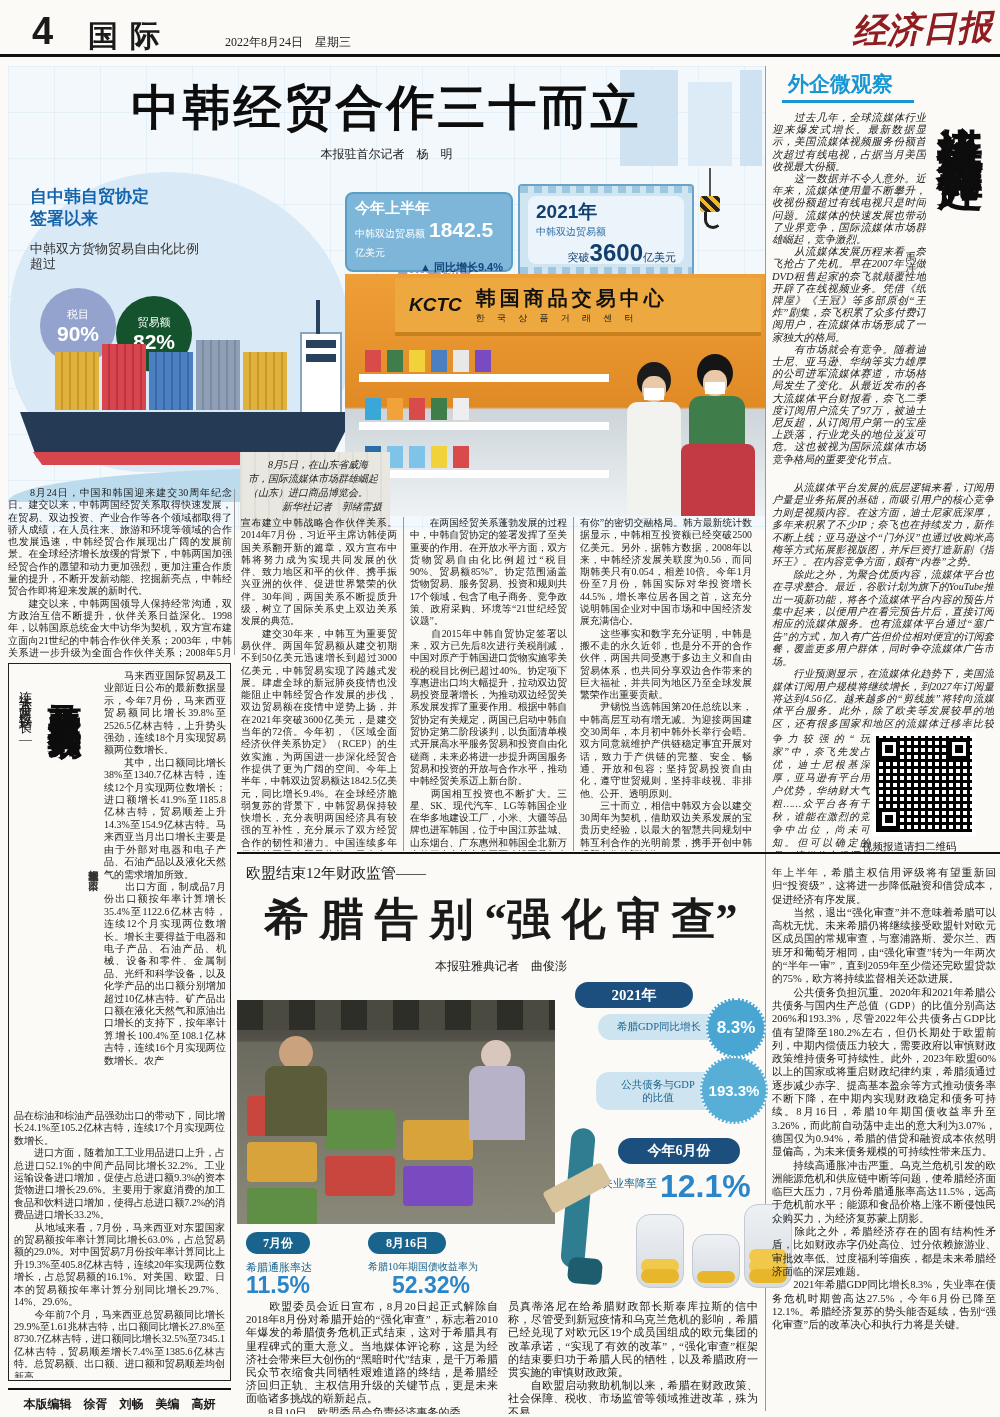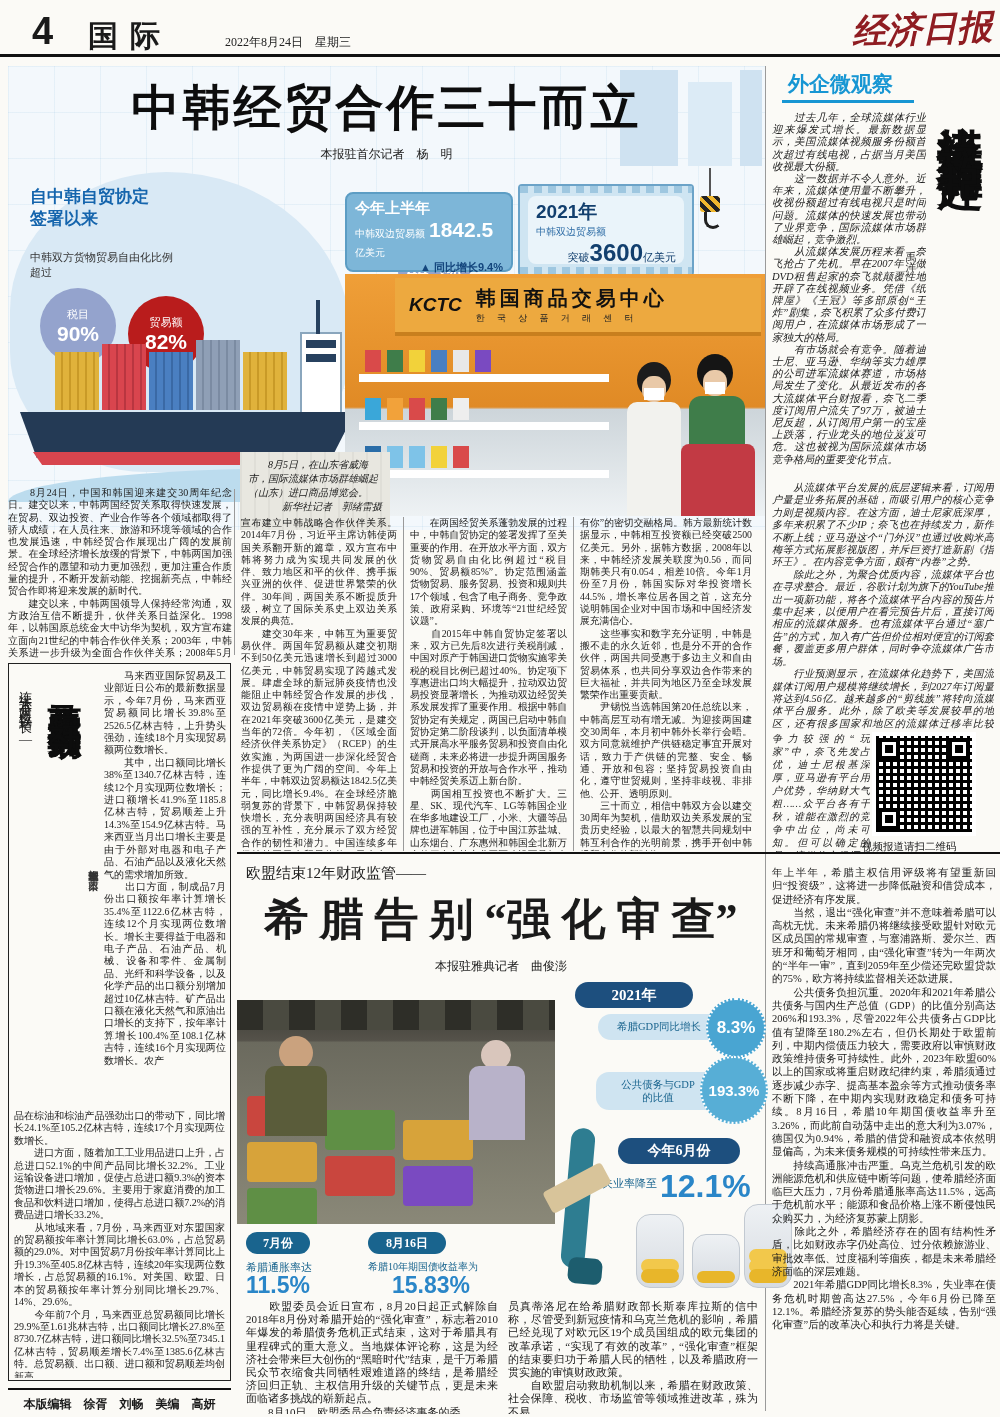--- a/index.html
+++ b/index.html
@@ -37,27 +37,27 @@
   <div class="abs" style="left:620px;top:70px;width:58px;height:96px;background:#cfe2f1;"></div>
   <div class="abs" style="left:688px;top:82px;width:44px;height:84px;background:#dcebf6;"></div>
   <div class="abs" style="left:740px;top:70px;width:22px;height:96px;background:#cfe2f1;"></div>
 
   <div class="abs sans" style="left:8px;top:76px;width:757px;text-align:center;font-size:48px;font-weight:bold;letter-spacing:3px;color:#0d0d0d;">中韩经贸合作三十而立</div>
   <div class="abs" style="left:8px;top:146px;width:757px;text-align:center;font-size:12px;">本报驻首尔记者　杨　明</div>
 
   <div class="abs" style="left:10px;top:172px;width:340px;height:300px;background:#d9e9f5;border-radius:46% 54% 40% 40%;"></div>
   <div class="abs sans pw" style="left:30px;top:186px;font-size:17px;font-weight:bold;color:#1565ad;line-height:22px;">自中韩自贸协定
 签署以来</div>
-  <div class="abs pw" style="left:30px;top:250px;width:190px;font-size:11px;color:#333;line-height:15px;">中韩双方货物贸易自由化比例
+  <div class="abs pw" style="left:30px;top:242px;width:190px;font-size:13px;color:#333;line-height:15px;font-family:Liberation Mono, monospace;">中韩双方货物贸易自由化比例
 超过</div>
   <div class="abs circ" style="left:40px;top:288px;width:76px;height:76px;background:#94a3cd;">
     <span style="font-size:11px;">税目</span>
     <span class="sans" style="font-size:21px;font-weight:bold;">90%</span>
   </div>
-  <div class="abs circ" style="left:128px;top:296px;width:76px;height:76px;background:#b91c1c;">
+  <div class="abs circ" style="left:116px;top:296px;width:76px;height:76px;background:#14532d;">
     <span style="font-size:11px;">贸易额</span>
     <span class="sans" style="font-size:21px;font-weight:bold;">82%</span>
   </div>
 
   <div class="abs" style="left:55px;top:352px;display:flex;gap:3px;">
     <div style="width:44px;height:58px;background:repeating-linear-gradient(90deg,#e0b23b 0 6px,#c99a27 6px 8px);"></div>
     <div style="width:44px;height:66px;background:repeating-linear-gradient(90deg,#d9454e 0 6px,#b93640 6px 8px);margin-top:-8px;"></div>
     <div style="width:44px;height:58px;background:repeating-linear-gradient(90deg,#4a7fc1 0 6px,#3a69a5 6px 8px);"></div>
     <div style="width:44px;height:70px;background:repeating-linear-gradient(90deg,#8f9fb6 0 6px,#7b8ba2 6px 8px);margin-top:-12px;"></div>
     <div style="width:44px;height:58px;background:repeating-linear-gradient(90deg,#e0b23b 0 6px,#c99a27 6px 8px);"></div>
@@ -223,21 +223,21 @@
     <div style="position:absolute;left:28px;top:66px;width:62px;height:70px;background:#5a5c3a;border-radius:10px 10px 0 0;"></div>
     <div style="position:absolute;left:244px;top:40px;width:30px;height:30px;border-radius:50%;background:#d9c6bc;"></div>
     <div style="position:absolute;left:232px;top:66px;width:56px;height:74px;background:#b8b2c9;border-radius:10px 10px 0 0;"></div>
   </div>
 
   <div class="abs pill" style="left:246px;top:1232px;width:64px;height:22px;background:#19648e;font-size:12px;">7月份</div>
   <div class="abs" style="left:246px;top:1260px;font-size:11px;color:#19648e;">希腊通胀率达</div>
   <div class="abs sans" style="left:246px;top:1272px;font-size:23px;font-weight:bold;color:#2a86c8;">11.5%</div>
   <div class="abs pill" style="left:368px;top:1232px;width:78px;height:22px;background:#19648e;font-size:12px;">8月16日</div>
   <div class="abs" style="left:368px;top:1260px;font-size:10px;color:#19648e;">希腊10年期国债收益率为</div>
-  <div class="abs sans" style="left:392px;top:1272px;font-size:23px;font-weight:bold;color:#2a86c8;">15.83%</div>
+  <div class="abs sans" style="left:392px;top:1272px;font-size:23px;font-weight:bold;color:#2a86c8;">52.32%</div>
 
   <div class="abs pill" style="left:575px;top:982px;width:118px;height:26px;background:#1d4f7e;font-size:15px;">2021年</div>
   <div class="abs" style="left:598px;top:1014px;width:122px;height:26px;background:#cfe4f1;border-radius:13px 0 0 13px;display:flex;align-items:center;justify-content:center;font-size:10.5px;color:#19648e;">希腊GDP同比增长</div>
   <div class="abs circ sans" style="left:706px;top:998px;width:60px;height:60px;background:#49a5d2;border:2px dotted #fff;box-sizing:border-box;font-size:17px;font-weight:bold;">8.3%</div>
   <div class="abs pw" style="left:596px;top:1072px;width:124px;height:38px;background:#cfe4f1;border-radius:13px 0 0 13px;display:flex;align-items:center;justify-content:center;font-size:10.5px;line-height:13px;color:#19648e;text-align:center;">公共债务与GDP
 的比值</div>
   <div class="abs circ sans" style="left:700px;top:1056px;width:68px;height:68px;background:#57aed6;border:2px dotted #fff;box-sizing:border-box;font-size:15px;font-weight:bold;">193.3%</div>
   <div class="abs pill" style="left:618px;top:1138px;width:122px;height:26px;background:#1d4f7e;font-size:14px;">今年6月份</div>
   <div class="abs" style="left:602px;top:1176px;font-size:11px;color:#19648e;">失业率降至</div>
   <div class="abs sans" style="left:660px;top:1168px;font-size:32px;font-weight:bold;color:#2a86c8;">12.1%</div>

